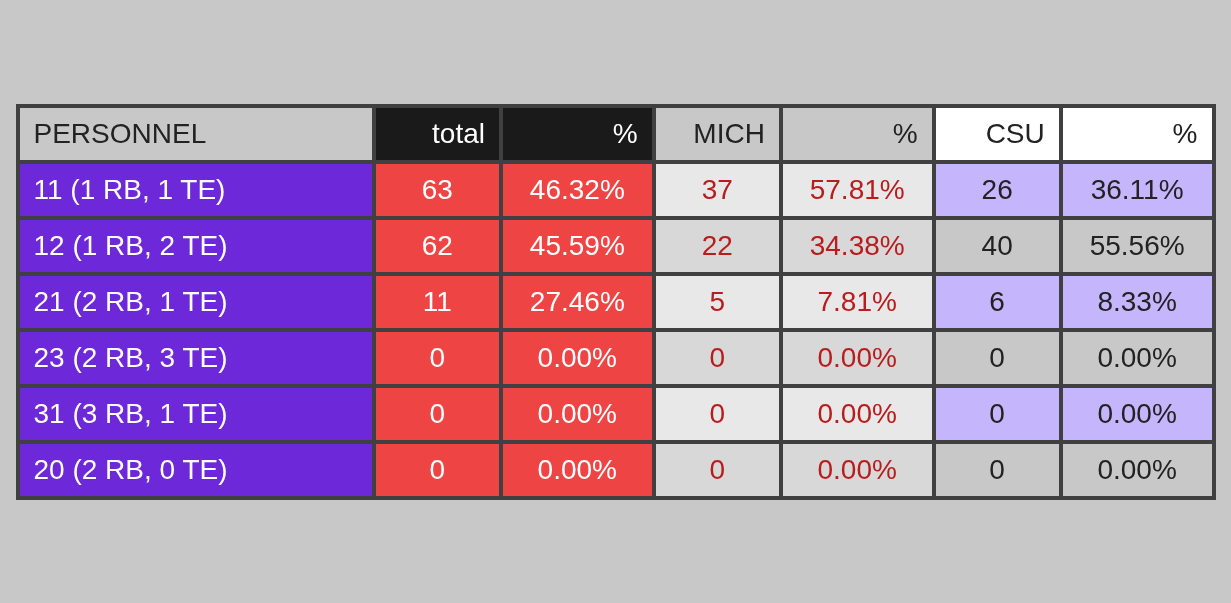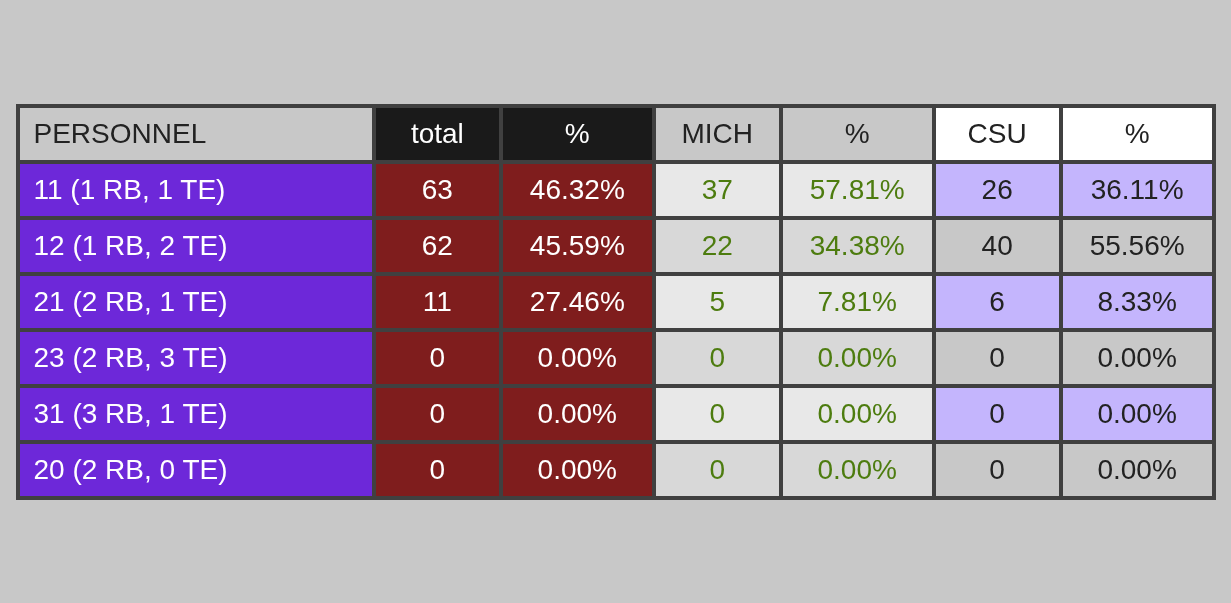--- a/index.html
+++ b/index.html
@@ -36,21 +36,21 @@
       border: 4px solid #404040;
       padding: 10px 14px;
       font-size: 28px;
       font-weight: normal;
     }
 
     
     thead tr th {
       background: #c8c8c8;
       color: #222;
-      text-align: center;
+      text-align: right;
     }
 
     thead tr th:first-child {
       text-align: left;
     }
 
     
     thead tr th:nth-child(2),
     thead tr th:nth-child(3) {
       background: #1a1a1a;
@@ -79,28 +79,28 @@
     }
 
     tbody tr td:first-child {
       text-align: left;
       background: #6d28d9;
       color: #fff;
     }
 
     tbody tr td:nth-child(2),
     tbody tr td:nth-child(3) {
-      background: #7f1d1d;
+      background: #ef4444;
       color: #fff;
     }
 
     tbody tr td:nth-child(4),
     tbody tr td:nth-child(5) {
       background: #e8e8e8;
-      color: #4d7c0f;
+      color: #b91c1c;
       border-radius: 7px;
     }
 
     tbody tr td:nth-child(6),
     tbody tr td:nth-child(7) {
       background: #c4b5fd;
       color: #222;
     }
 
     

